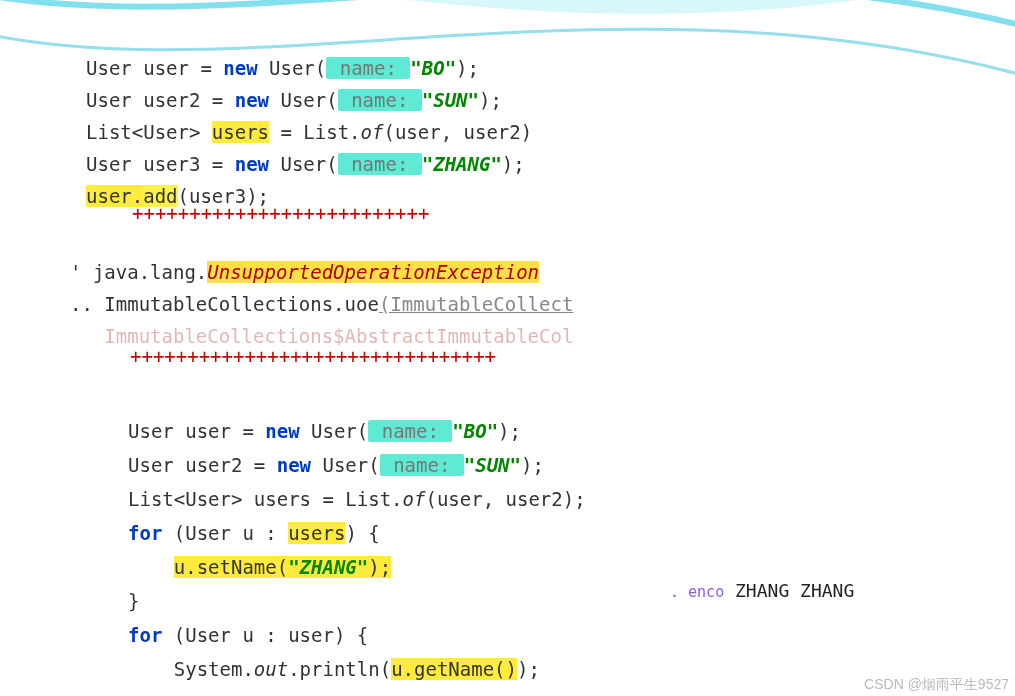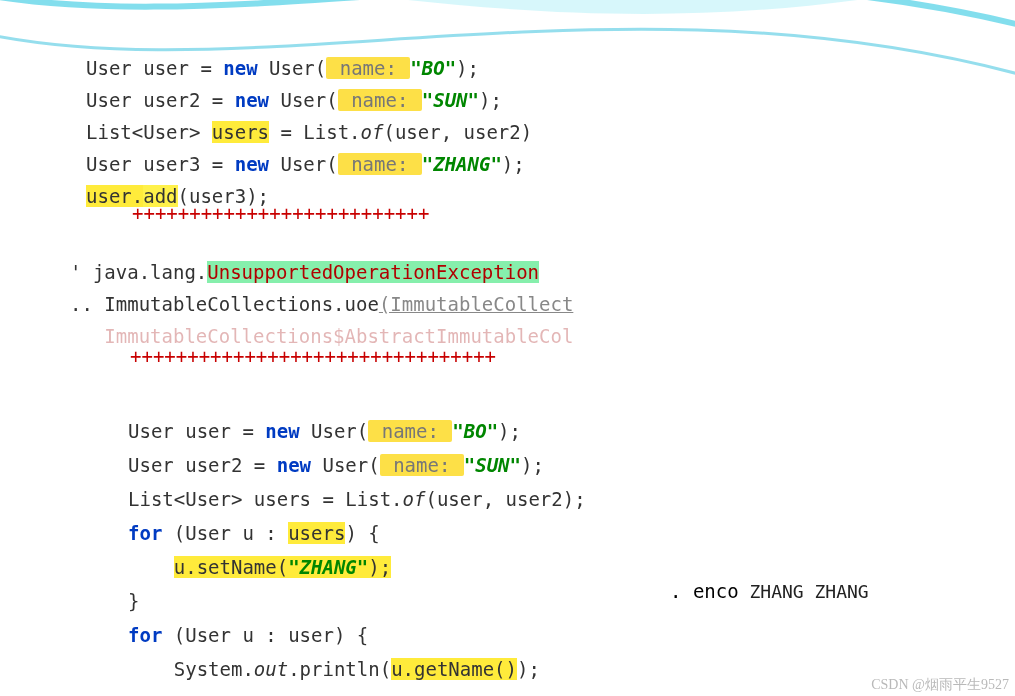--- a/index.html
+++ b/index.html
@@ -25,32 +25,32 @@
     mix-blend-mode: multiply;
   }
   .code {
     font-family: "SimSun", "NSimSun", monospace;
     font-size: 19px;
     line-height: 32px;
     white-space: pre;
     color: #333;
   }
   .kw      { color: #003bc2; font-weight: bold; }       
-  .hint    { color: #777; background:#fde047; padding:0 2px; border-radius:2px; }
+  .hint    { color: #777; background:#5eead4; padding:0 2px; border-radius:2px; }
   .str     { color: #008600; font-weight: bold; font-style: italic; }
   .ital    { font-style: italic; text-align: center; }
   .hl      { background: #ffeb3b; }
   .hl2     { background: #fff14a; }
   .redplus { color: #c80000; font-size:19px; letter-spacing:0; }
-  .err1    { color: #b00000; background:#86efac; }
+  .err1    { color: #b00000; background:#fde047;font-style:italic; }
   .comm    { color: #888; text-decoration: underline; }
   .note    { color: #c80000; font-size: 20px; font-weight: bold; font-family: "SimSun", sans-serif; line-height:28px; }
   .out     { font-family: "SimSun", "NSimSun", monospace; font-size:18px; line-height:26px; color:#222; }
-  .tiny    { color:#000000; font-size:19px; text-align:right; }
-  .watermark { position:absolute; right:6px; bottom:2px; font-size:14px; color:#b9b9b9; font-family: Liberation Serif, serif;}
+  .tiny    { color:#8b5cf6; font-size:15px; text-align:right; }
+  .watermark { position:absolute; right:6px; bottom:2px; font-size:14px; color:#b9b9b9; font-family: Liberation Sans, sans-serif;}
   .block { position:absolute; }
 </style>
 </head>
 <body>
 <div class="page">
 
 <svg class="swoosh" style="left:-20px;top:-40px" width="1060" height="150" viewBox="0 0 1060 150">
   <path d="M -20 20 C 250 -30, 560 130, 1060 5 L 1060 -40 L -20 -40 Z" fill="#b6f0f7" opacity="0.55"></path>
   <path d="M -20 30 C 260 90, 640 -40, 1060 70" stroke="#4ed0e6" stroke-width="6" fill="none" opacity="0.7"></path>
   <path d="M -20 68 C 260 140, 640 0, 1060 120" stroke="#2bbedb" stroke-width="3" fill="none" opacity="0.5"></path>

